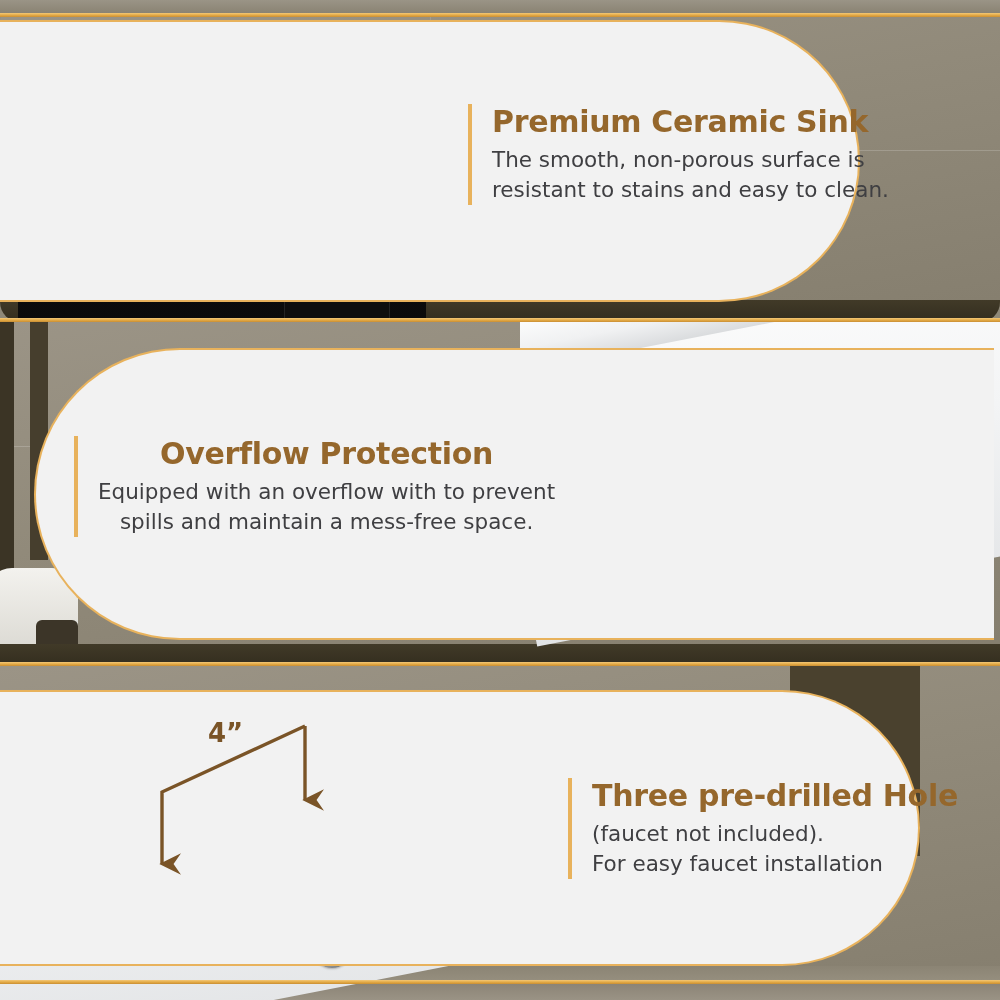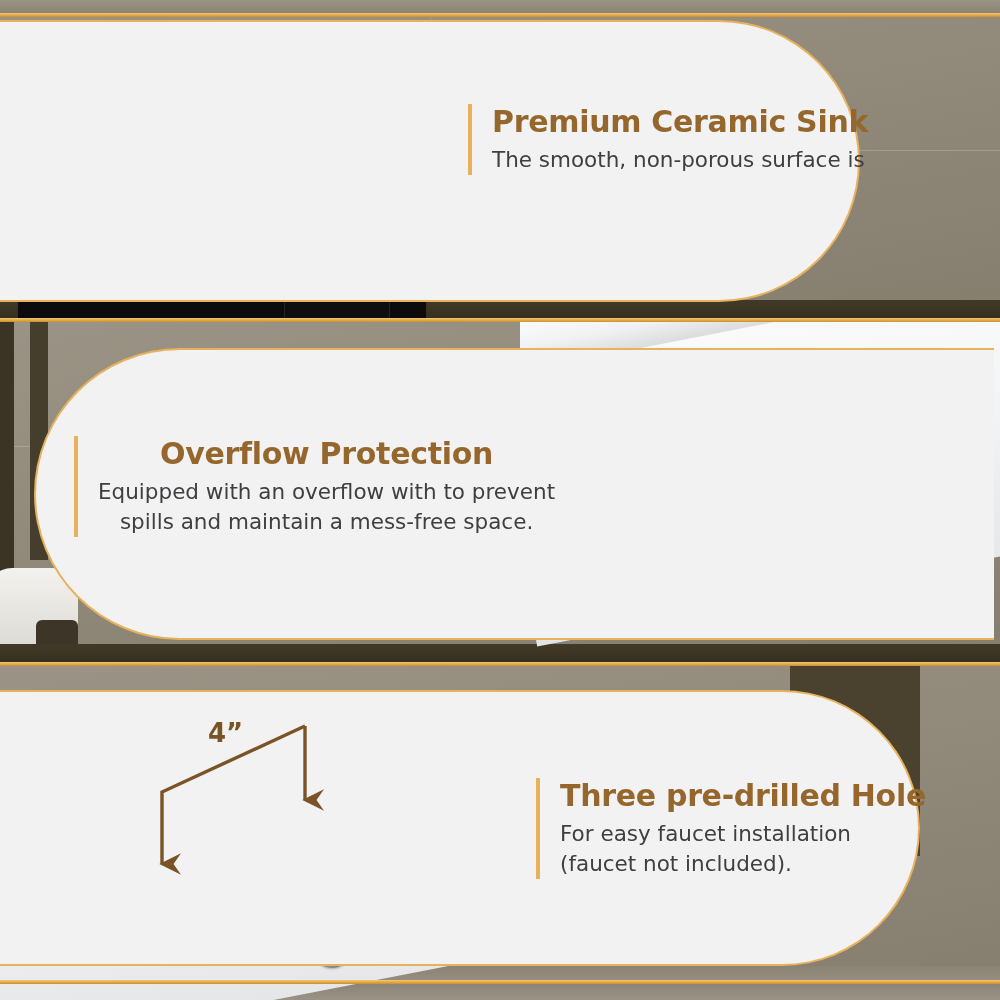--- a/index.html
+++ b/index.html
@@ -5,21 +5,21 @@
   html,body{margin:0;padding:0;}
   body{
     width:1000px;height:1000px;overflow:hidden;
     font-family:"DejaVu Sans","Liberation Sans",sans-serif;
     background:#8E8878;
   }
   .stage{position:relative;width:1000px;height:1000px;overflow:hidden;}
 
   
   .panel{position:absolute;left:0;width:1000px;overflow:hidden;}
-  #panel-1{top:0;height:322px;}
+  #panel-1{top:0;height:322px;border-radius:20px;}
   #panel-2{top:322px;height:344px;}
   #panel-3{top:666px;height:334px;}
 
   .panel-bg{position:absolute;inset:0;overflow:hidden;}
 
   
   .gold-rule{position:absolute;left:0;width:1000px;height:4px;
     background:linear-gradient(180deg,#F3C878 0%,#E3A944 55%,#C98E34 100%);z-index:40;}
   #rule-top{top:13px;}
   #rule-mid-1{top:318px;}
@@ -41,21 +41,21 @@
   #card-2{left:34px;top:348px;width:960px;height:292px;
     border-radius:150px 0 0 150px;border-right:none;}
   
   #card-3{left:-40px;top:690px;width:960px;height:276px;
     border-radius:0 150px 150px 0;border-left:none;}
 
   .text-block{position:absolute;padding-left:20px;
     border-left:4px solid #E8B25C;}
   #text-1{left:468px;top:104px;}
   #text-2{left:74px;top:436px;text-align:center;}
-  #text-3{left:536px;top:778px;}
+  #text-3{left:568px;top:778px;}
 
   .headline{color:#95672C;font-weight:bold;font-size:30px;
     letter-spacing:-0.3px;margin:0 0 6px 0;white-space:nowrap;
     font-family:"DejaVu Sans","Liberation Sans",sans-serif;}
   .body-line{color:#3F3F42;font-size:21.5px;line-height:30px;
     margin:0;white-space:nowrap;
     font-family:"DejaVu Sans","Liberation Sans",sans-serif;}
 
   
   .wall-far{position:absolute;inset:0;
@@ -127,20 +127,21 @@
       <div class="countertop"></div>
       <div class="basin"></div>
       <div class="faucet-slot"></div>
       <div class="drain"></div>
     </div>
 
     <div class="info-card" id="card-1"></div>
     <div class="text-block" id="text-1" style="z-index:31;">
       <p class="headline">Premium Ceramic Sink</p>
       <p class="body-line">The smooth, non-porous surface is</p>
+      <p class="body-line">resistant to stains and easy to clean.</p>
     </div>
   </div>
 
   <div class="panel" id="panel-2">
     <div class="panel-bg">
       <div class="wall-far"></div>
       <div class="wall-seam" style="left:0;top:124px;width:130px;"></div>
       <div class="dark-band" style="left:0;top:0;width:14px;height:344px;background:#3B3425;"></div>
       <div class="dark-band" style="left:30px;top:0;width:18px;height:238px;background:#463E2D;"></div>
       <div style="position:absolute;left:-14px;top:246px;width:92px;height:98px;border-radius:26px 26px 10px 10px;background:linear-gradient(180deg,#F3F2EE 0%,#D7D5CE 100%);"></div>
@@ -185,22 +186,22 @@
       <div class="hole" style="left:276px;top:80px;width:62px;height:42px;"></div>
       <div class="dash-ring" style="left:264px;top:70px;width:86px;height:62px;"></div>
       <div class="overflow" style="left:312px;top:238px;width:40px;height:40px;">
         <div class="overflow-core" style="left:9px;top:9px;width:22px;height:22px;"></div>
       </div>
     </div>
 
     <div class="info-card" id="card-3" style="top:24px;"></div>
     <div class="text-block" id="text-3" style="top:112px;z-index:31;">
       <p class="headline">Three pre-drilled Hole</p>
+      <p class="body-line">(faucet not included).</p>
       <p class="body-line">For easy faucet installation</p>
-      <p class="body-line">(faucet not included).</p>
     </div>
   </div>
 
   <div id="dim-callout">
     <svg width="230" height="180" viewBox="0 0 230 180">
       <defs>
         <marker id="arrowhead" markerWidth="7" markerHeight="7" refX="3.2" refY="5.6" orient="auto" markerUnits="strokeWidth">
           <path d="M0,0 L3.2,6.4 L6.4,0 L3.2,2.2 Z" fill="#7A5427"></path>
         </marker>
       </defs>

